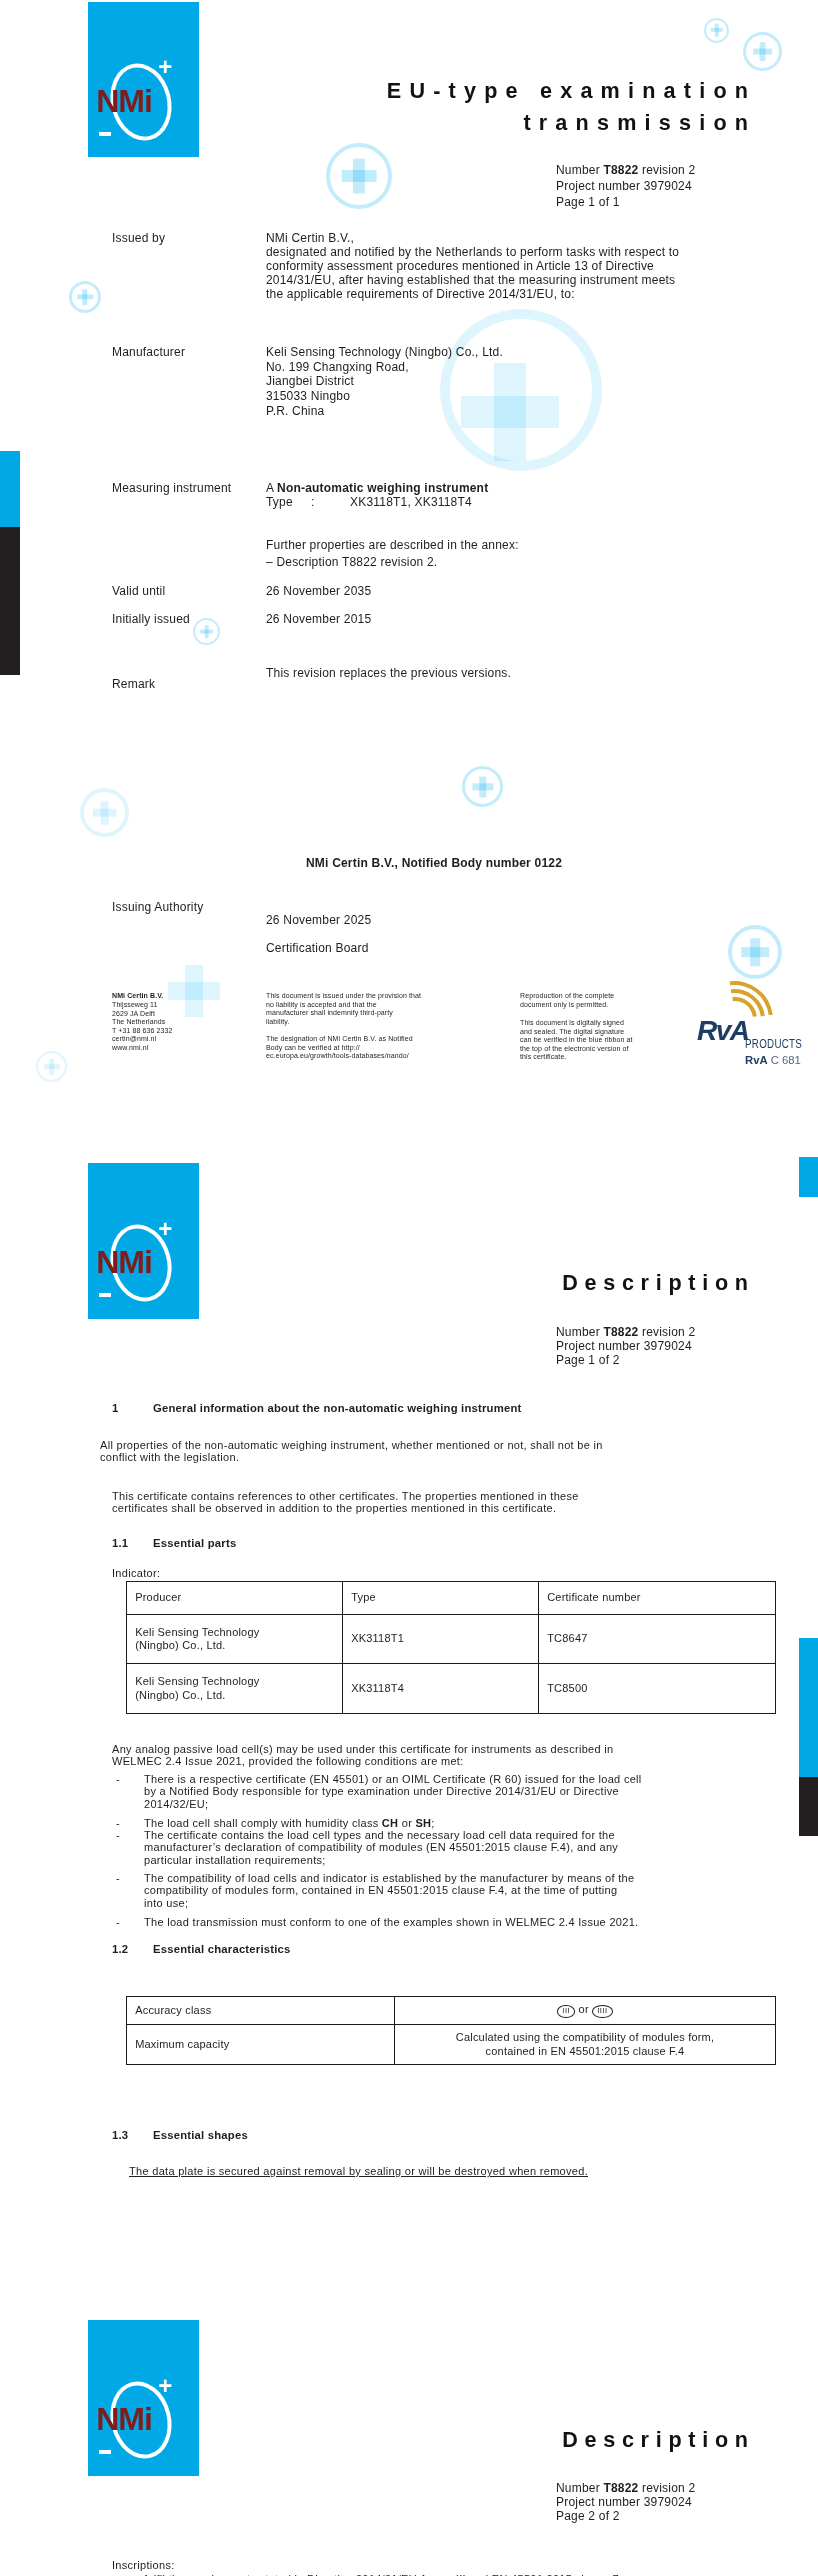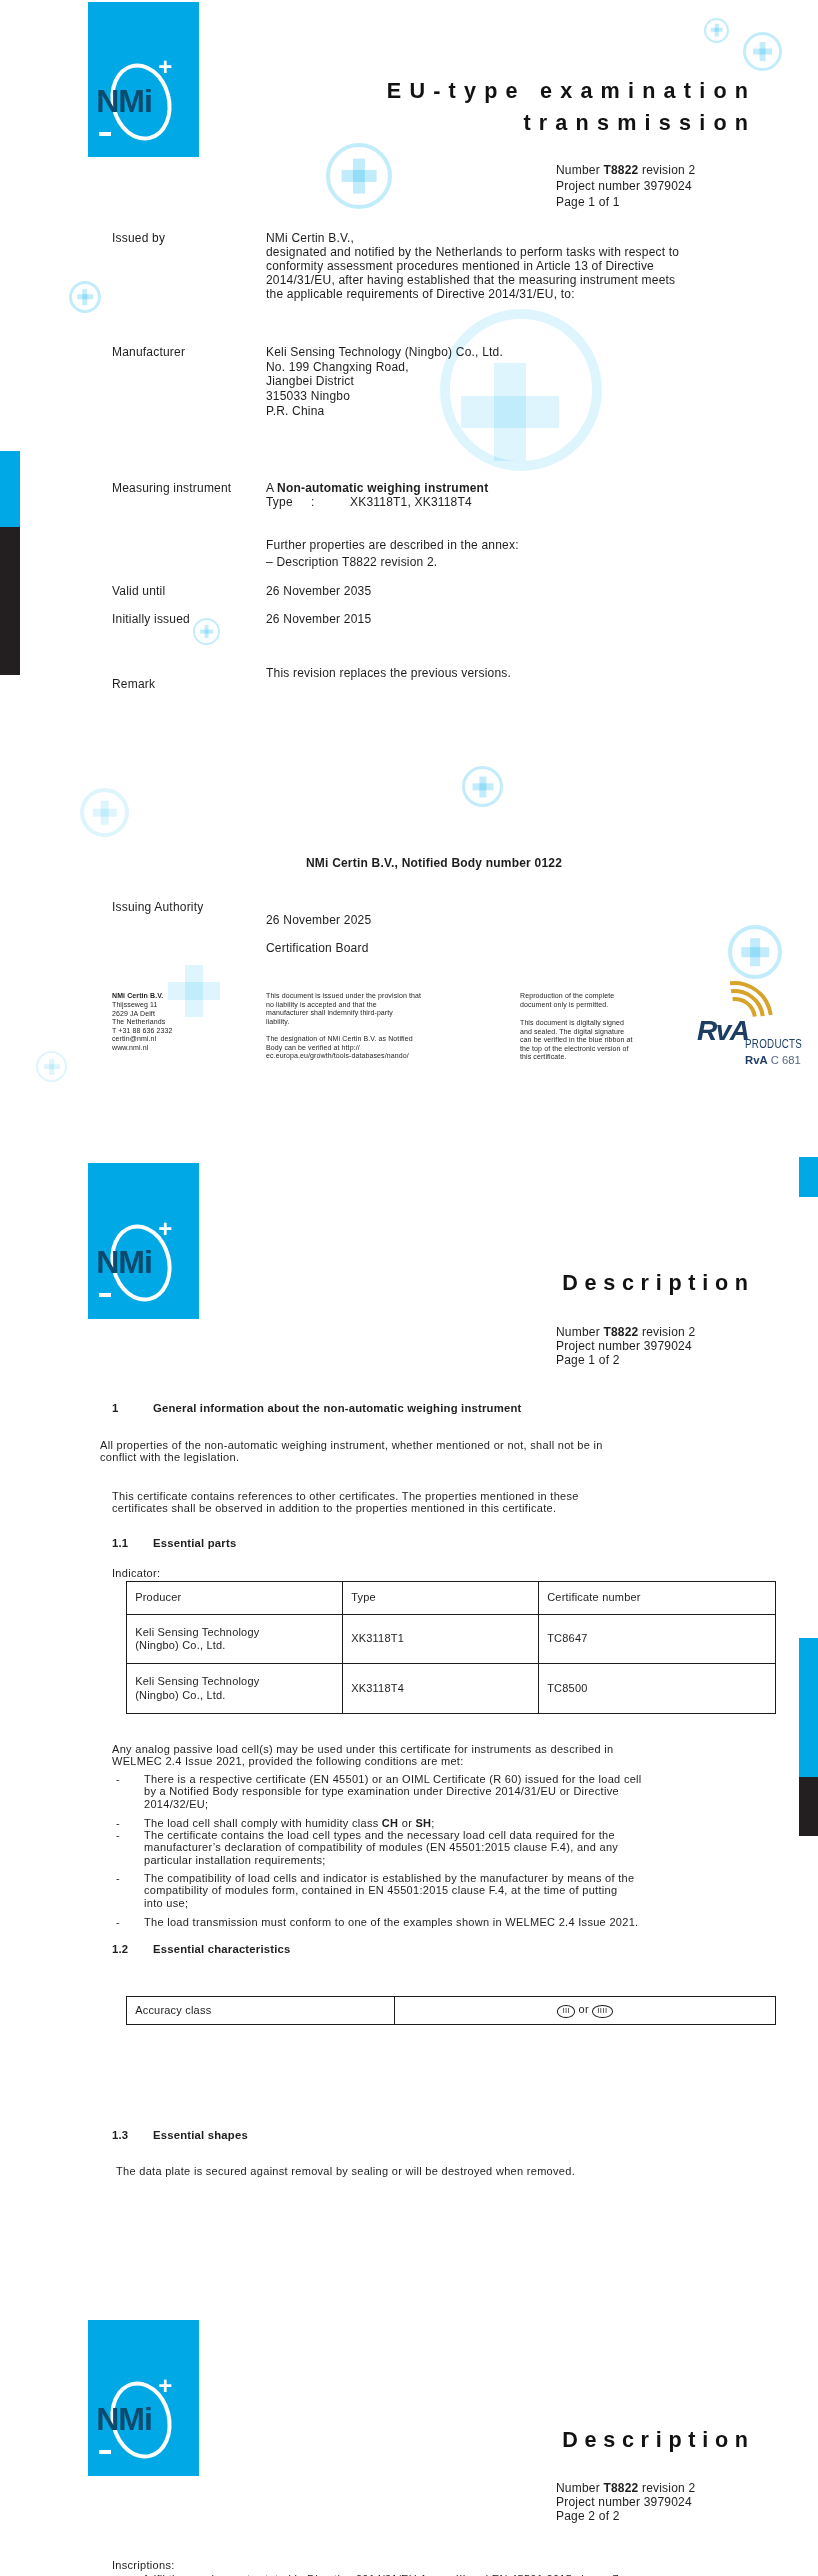--- a/index.html
+++ b/index.html
@@ -16,21 +16,21 @@
   .meta{position:absolute;left:556px;font-size:12px;letter-spacing:0.2px;}
   .sec{position:absolute;font-weight:bold;font-size:11.3px;letter-spacing:0.2px;white-space:nowrap;}
   .dash{position:absolute;left:116px;font-size:11px;}
   .btxt{left:144px;}
   .ft{position:absolute;font-size:7px;line-height:8.5px;letter-spacing:0.1px;white-space:pre-line;}
   
   .logo{position:absolute;left:88px;width:111px;background:#00a9e6;}
   .nmi{position:absolute;left:7.2px;top:58px;width:95px;height:90px;}
   .nmi .ring{position:absolute;left:15.5px;top:3.1px;width:60px;height:78px;border:4.1px solid #fff;
              border-radius:50%;transform:rotate(-14deg);box-sizing:border-box;}
-  .nmi .word{position:absolute;left:1px;top:23px;font-size:32px;font-weight:bold;color:#0c4a6e;letter-spacing:-1px;}
+  .nmi .word{position:absolute;left:1px;top:23px;font-size:32px;font-weight:bold;color:#7f1d1d;letter-spacing:-1px;}
   .nmi .plus{position:absolute;left:63px;top:-6.2px;font-size:24px;font-weight:bold;color:#fff;}
   .nmi .minus{position:absolute;left:4.1px;top:72px;width:11.3px;height:4.1px;background:#fff;}
   
   .tab{position:absolute;width:19.6px;}
   .tab.cy{background:#00a9e6;}
   .tab.bk{background:#231f20;}
   
   .wm{position:absolute;--wc:rgba(0,174,239,.24);}
   .wm.lt{--wc:rgba(0,174,239,.13);}
   .wm.ring{border-style:solid;border-color:var(--wc);border-radius:50%;box-sizing:border-box;}
@@ -255,26 +255,31 @@
     <table class="tbl" style="left:126px;top:1996px;width:649px;">
       <colgroup>
           <col style="width:268px">
           <col style="width:381px">
         </colgroup>
       <tbody>
           <tr style="height:28px;">
         <td>Accuracy class</td>
         <td class="ctr"><span class="oval">III</span><span> or </span><span class="oval">IIII</span></td>
       </tr>
+      <tr style="height:40px;">
+        <td>Maximum capacity</td>
+        <td class="ctr">Calculated using the compatibility of modules form,
+contained in EN 45501:2015 clause F.4</td>
+      </tr>
     </tbody>
       </table>
 
     <div class="sec" style="left:112px;top:2129px;">1.3</div>
     <div class="sec" style="left:153px;top:2129px;">Essential shapes</div>
-    <div class="b2t" style="left:116px;top:2165px;">The data plate is secured against removal by sealing or will be destroyed when removed.</div>
+    <div class="b2t" style="left:129px;top:2165px;text-decoration:underline;">The data plate is secured against removal by sealing or will be destroyed when removed.</div>
   </div>
 
   <div>
 
     <div class="logo" style="top:2320px;height:156px;">
       <div class="nmi">
         <div class="ring"></div>
         <div class="plus">+</div>
         <div class="word">NMi</div>
         <div class="minus"></div>

